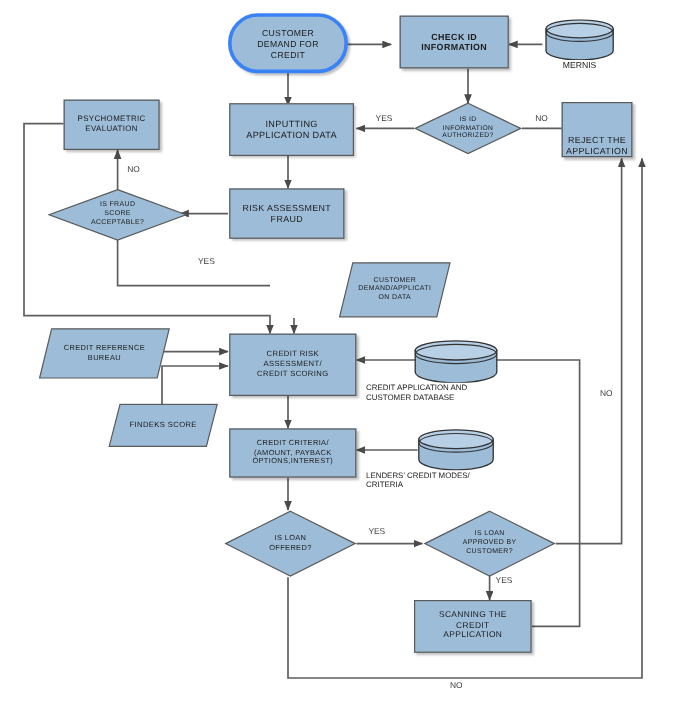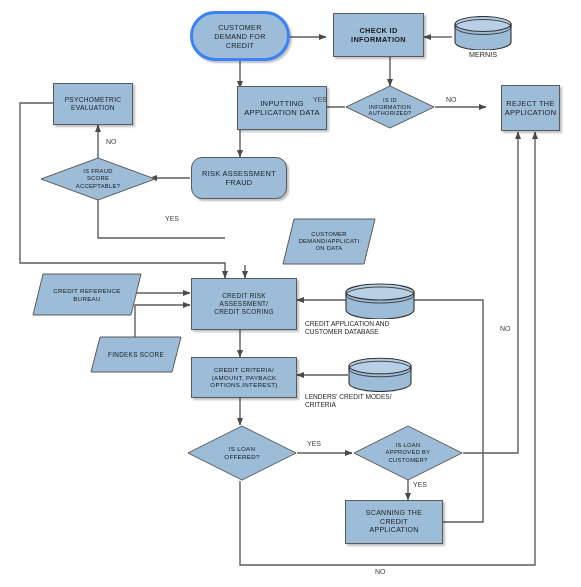--- a/index.html
+++ b/index.html
@@ -180,36 +180,36 @@
 
   <div class="node dec" style="left:345px; top:85px; width:90px; height:44px; font-size:5.6px;">
     <svg class="dshape" viewBox="0 0 90 44" preserveAspectRatio="none">
       <polygon points="45,1 89,22 45,43 1,22" fill="#9cbcd8" stroke="#5a5a5a" stroke-width="1"></polygon>
     </svg>
     <span class="txt">IS ID
 INFORMATION
 AUTHORIZED?</span>
   </div>
 
-  <div class="node proc" style="left:191px; top:86px; width:90px; height:44px; font-size:7.6px;margin-left:46px;">
+  <div class="node proc" style="left:191px; top:86px; width:104px; height:44px; font-size:7.6px;">
     <span class="txt">INPUTTING
 APPLICATION DATA</span>
   </div>
 
-  <div class="node proc" style="left:501px; top:85px; width:59px; height:46px; font-size:7.4px;">
+  <div class="node proc" style="left:468px; top:85px; width:59px; height:46px; font-size:7.4px;align-items:flex-end;">
     <span class="txt">REJECT THE
 APPLICATION</span>
   </div>
 
   <div class="node proc" style="left:53px; top:83px; width:80px; height:42px; font-size:6.6px;">
     <span class="txt">PSYCHOMETRIC
 EVALUATION</span>
   </div>
 
-  <div class="node proc" style="left:191px; top:157px; width:96px; height:42px; font-size:7.4px;border-radius:11px;">
+  <div class="node proc" style="left:191px; top:157px; width:96px; height:42px; font-size:7.4px;">
     <span class="txt">RISK ASSESSMENT
 FRAUD</span>
   </div>
 
   <div class="node dec" style="left:40px; top:157px; width:116px; height:44px; font-size:5.8px;">
     <svg class="dshape" viewBox="0 0 116 44" preserveAspectRatio="none">
       <polygon points="58,1 115,22 58,43 1,22" fill="#9cbcd8" stroke="#5a5a5a" stroke-width="1"></polygon>
     </svg>
     <span class="txt">IS FRAUD
 SCORE

